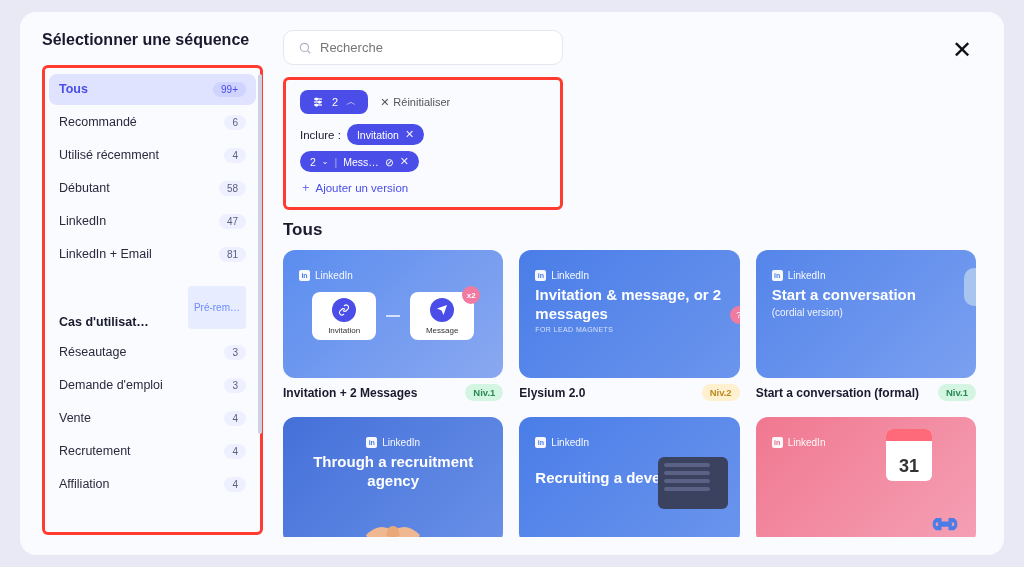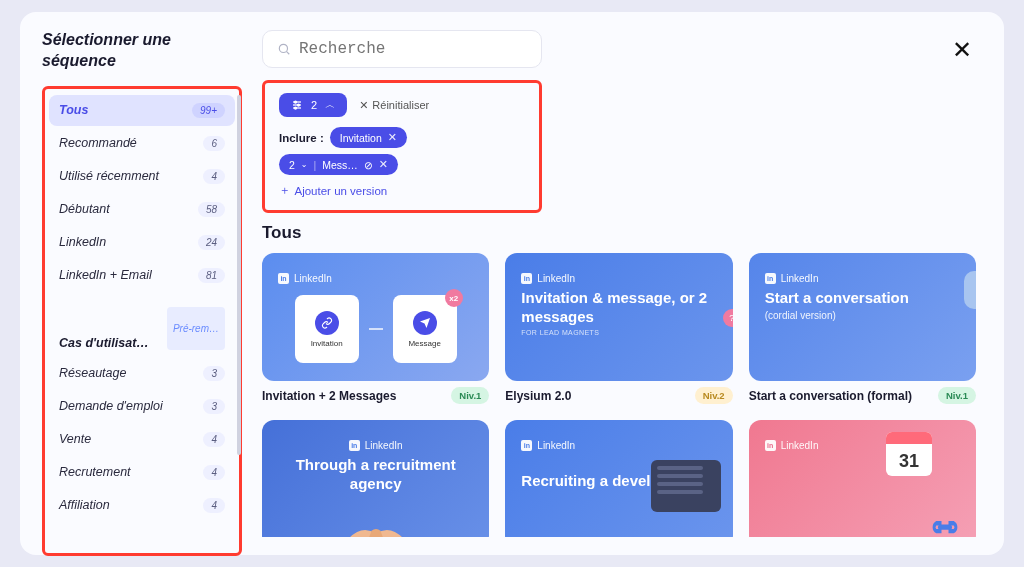--- a/index.html
+++ b/index.html
@@ -1,39 +1,39 @@
 <!DOCTYPE html>
 <html><head>
 <meta charset="utf-8">
 <style>
   * { box-sizing: border-box; margin: 0; padding: 0; font-family: -apple-system, BlinkMacSystemFont, 'Segoe UI', sans-serif; }
   body { background: #e8e9f5; width: 1024px; height: 567px; overflow: hidden; position: relative; }
   .modal { position: absolute; top: 12px; left: 20px; right: 20px; bottom: 12px; background: #fafbff; border-radius: 16px; padding: 18px 22px; display: flex; gap: 20px; }
   .close-x { position: absolute; top: 24px; right: 32px; font-size: 24px; cursor: pointer; color: #111; }
-  .sidebar { width: 200px; flex-shrink: 0; font-style: italic; }
+  .sidebar { width: 221px; flex-shrink: 0; }
   .sidebar h2 { font-size: 16px; font-weight: 700; color: #1a1a2e; line-height: 1.3; margin-bottom: 14px; }
   .sidebar-box { border: 3px solid #ff3b30; border-radius: 6px; padding: 6px 4px 4px 4px; height: 470px; position: relative; }
   .scroll-track { position: absolute; right: -2px; top: 6px; width: 4px; height: 360px; background: #d0d2e0; border-radius: 2px; }
   .side-item { display: flex; justify-content: space-between; align-items: center; padding: 8px 10px; border-radius: 8px; font-size: 12.5px; color: #2a2a3e; cursor: pointer; margin-bottom: 2px; }
   .side-item.active { background: #e0e3ff; color: #4a4de7; font-weight: 600; }
   .side-badge { font-size: 10px; background: #eef0ff; color: #5a5d80; padding: 2px 8px; border-radius: 10px; font-weight: 500; }
   .side-item.active .side-badge { background: #cfd3ff; color: #4a4de7; margin-left: 36px; }
   .side-section { font-size: 12.5px; font-weight: 700; color: #1a1a2e; padding: 14px 10px 8px 10px; display: flex; justify-content: space-between; align-items: flex-end; }
   .side-section .pre { font-size: 10px; color: #6b8cff; background: #e8ecff; padding: 16px 6px; border-radius: 4px; font-weight: 500; }
   .main { flex: 1; display: flex; flex-direction: column; min-width: 0; }
   .search-bar { background: #fff; border: 1px solid #e5e6f0; border-radius: 10px; padding: 9px 14px; display: flex; align-items: center; gap: 8px; margin-bottom: 12px; width: 280px; }
   .search-bar svg { width: 14px; height: 14px; stroke: #b0b3c5; }
-  .search-bar input { border: none; outline: none; font-size: 16px; color: #666; flex: 1; background: transparent; font-family: Liberation Mono, monospace; }
+  .search-bar input { border: none; outline: none; font-size: 13px; color: #666; flex: 1; background: transparent; }
   .filter-box { border: 3px solid #ff3b30; border-radius: 6px; padding: 10px 14px 12px 14px; margin-bottom: 10px; width: 280px; }
   .filter-row1 { display: flex; align-items: center; gap: 12px; margin-bottom: 10px; }
   .filter-btn { background: #4a4de7; color: #fff; border-radius: 8px; padding: 5px 12px; display: flex; align-items: center; gap: 8px; font-size: 11px; font-weight: 500; cursor: pointer; }
   .filter-btn .chev { font-size: 10px; }
   .reset { display: flex; align-items: center; gap: 4px; font-size: 11px; color: #555; cursor: pointer; }
   .filter-row2 { display: flex; align-items: center; gap: 6px; flex-wrap: wrap; margin-bottom: 8px; font-size: 11.5px; }
-  .filter-row2 strong { font-weight: 700; color: #1a1a2e; }
+  .filter-row2 strong { font-weight: 400; color: #1a1a2e; }
   .chip { background: #4a4de7; color: #fff; border-radius: 14px; padding: 4px 10px; font-size: 10.5px; display: inline-flex; align-items: center; gap: 6px; cursor: pointer; }
   .chip .x { font-size: 11px; opacity: 0.9; }
   .chip .sep { opacity: 0.5; }
   .add-filter { color: #4a4de7; font-size: 11.5px; font-weight: 500; cursor: pointer; display: flex; align-items: center; gap: 4px; }
   .section-title { font-size: 17px; font-weight: 800; color: #1a1a2e; margin-bottom: 10px; }
   .grid { display: grid; grid-template-columns: repeat(3, 1fr); gap: 16px; overflow-y: auto; padding-right: 6px; padding-bottom: 4px; }
   .card { display: flex; flex-direction: column; gap: 6px; cursor: pointer; }
   .card-img { height: 128px; border-radius: 12px; position: relative; overflow: hidden; padding: 14px 16px; color: #fff; }
   .card-img.blue1 { background: linear-gradient(135deg, #5b8def 0%, #8aa8f0 100%); }
   .card-img.blue2 { background: linear-gradient(135deg, #4a7de8 0%, #6b95ed 100%); }
@@ -45,38 +45,38 @@
   .card-headline { font-size: 15px; font-weight: 700; line-height: 1.25; margin-top: 4px; }
   .card-sub { font-size: 10px; font-weight: 500; opacity: 0.9; margin-top: 2px; }
   .card-small { font-size: 7px; letter-spacing: 0.4px; opacity: 0.75; margin-top: 2px; }
   .card-meta { display: flex; justify-content: space-between; align-items: center; }
   .card-title { font-size: 12px; font-weight: 700; color: #1a1a2e; }
   .lvl { font-size: 9.5px; padding: 3px 8px; border-radius: 10px; font-weight: 700; }
   .lvl.n1 { background: #d5f5e3; color: #2a8a55; }
   .lvl.n2 { background: #fff0d0; color: #b88a20; }
   
   .flow { display: flex; align-items: center; justify-content: center; gap: 10px; margin-top: 10px; }
-  .flow-box { background: #fff; border-radius: 8px; width: 64px; height: 68px; display: flex; flex-direction: column; align-items: center; justify-content: center; gap: 4px; position: relative; }
+  .flow-box { background: #fff; border-radius: 8px; width: 64px; height: 48px; display: flex; flex-direction: column; align-items: center; justify-content: center; gap: 4px; position: relative; }
   .flow-box .circ { width: 24px; height: 24px; border-radius: 50%; background: #4a4de7; display: flex; align-items: center; justify-content: center; }
   .flow-box .circ svg { width: 12px; height: 12px; fill: #fff; }
   .flow-box .lbl { font-size: 8px; color: #333; font-weight: 500; }
   .flow-box .x2 { position: absolute; top: -6px; right: -6px; width: 18px; height: 18px; border-radius: 50%; background: #f07aa0; color: #fff; font-size: 8px; font-weight: 700; display: flex; align-items: center; justify-content: center; }
   .flow-line { width: 14px; height: 1.5px; background: rgba(255,255,255,0.7); }
   
   .net { position: absolute; right: 10px; top: 44px; }
   .net .node { width: 18px; height: 18px; border-radius: 50%; background: #fff; position: absolute; display: flex; align-items: center; justify-content: center; font-size: 10px; color: #4a7de8; }
   
   .bubbles { position: absolute; right: 12px; top: 18px; }
   .bubble { border-radius: 50%; position: absolute; }
   
   .deco { position: absolute; }
   .hand { bottom: -6px; left: 50%; transform: translateX(-50%); width: 90px; height: 52px; }
   .browser { right: 12px; top: 40px; width: 70px; height: 52px; background: #3a4260; border-radius: 6px; }
   .browser::before { content: ""; position: absolute; top: 6px; left: 6px; right: 18px; height: 4px; background: #5a6385; border-radius: 2px; box-shadow: 0 8px 0 #5a6385, 0 16px 0 #5a6385, 0 24px 0 #5a6385; }
-  .cal { right: 44px; top: 12px; width: 46px; height: 44px; background: #fff; border-radius: 6px; display:flex; align-items:flex-end; justify-content:center; }
+  .cal { right: 44px; top: 12px; width: 46px; height: 52px; background: #fff; border-radius: 6px; display:flex; align-items:flex-end; justify-content:center; }
   .cal::before { content:""; position:absolute; top:0; left:0; right:0; height:12px; background:#ff6a7a; border-radius:6px 6px 0 0;}
   .calnum { font-size: 18px; font-weight: 800; color: #333; padding-bottom:4px;}
   .linkc { right: 10px; bottom: 8px; width: 42px; height: 26px; }
   .grid::-webkit-scrollbar { width: 5px; }
   .grid::-webkit-scrollbar-thumb { background: #c5c8dd; border-radius: 3px; }
 </style>
 </head>
 <body>
 
 <div class="modal">
@@ -98,21 +98,21 @@
       <div class="side-item">
         <span>Utilisé récemment</span>
         <span class="side-badge">4</span>
       </div>
       <div class="side-item">
         <span>Débutant</span>
         <span class="side-badge">58</span>
       </div>
       <div class="side-item">
         <span>LinkedIn</span>
-        <span class="side-badge">24</span>
+        <span class="side-badge">47</span>
       </div>
       <div class="side-item">
         <span>LinkedIn + Email</span>
         <span class="side-badge">81</span>
       </div>
 
       <div class="side-section">
         <span>Cas d'utilisat…</span>
         <span class="pre">Pré-rem…</span>
       </div>

